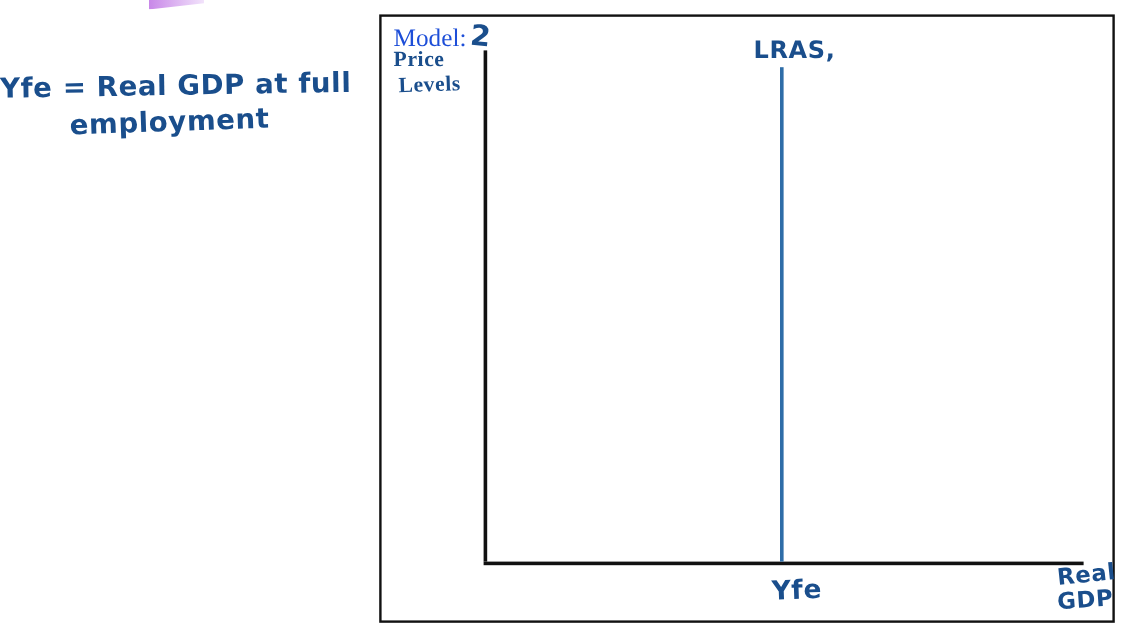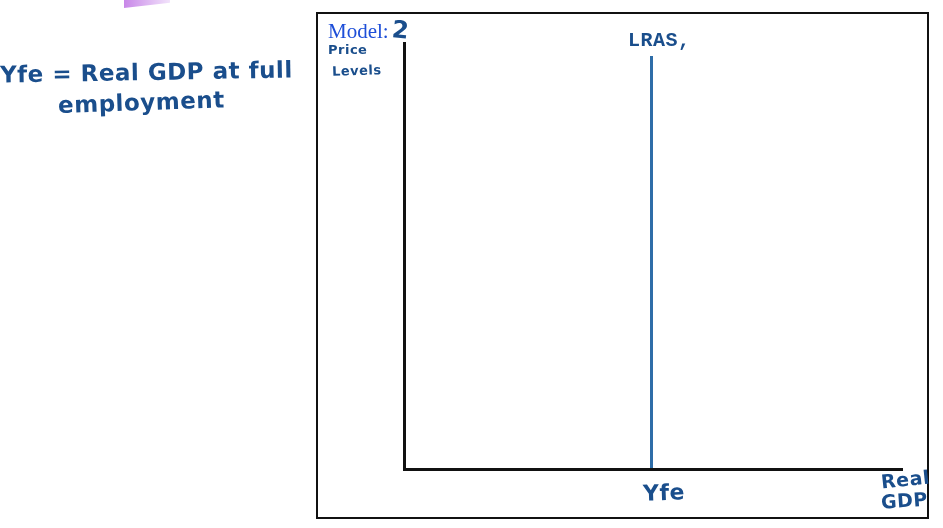--- a/index.html
+++ b/index.html
@@ -43,38 +43,38 @@
   }
   .model-row { position: absolute; left: 10px; top: 2px; }
   .model-label {
     font-family: Liberation Serif, serif;
     font-size: 21px; color: #1d4ed8;
   }
   .model-number {
     font-size: 24px; margin-left: 3px;
     display: inline-block; transform: rotate(6deg);
   }
-  .y-label { position: absolute; left: 10px; top: 25px; font-size: 13px; line-height: 21px; }
+  .y-label { position: absolute; left: 10px; top: 25px; font-size: 18px; line-height: 21px; font-family: Liberation Serif, serif; }
   .y-label .l2 { margin-left: 4px; transform: rotate(-2deg); }
   .y-axis {
     position: absolute; left: 85px; top: 28px;
     width: 3px; height: 426px;
     background: #111111;
   }
   .x-axis {
     position: absolute; left: 85px; top: 454px;
     width: 500px; height: 3px;
     background: #111111;
   }
   .lras-line {
     position: absolute; left: 332px; top: 42px;
     width: 3px; height: 412px;
     background: #2e6da8;
   }
-  .lras-label { position: absolute; left: 310px; top: 15px; font-size: 20px; font-family: Liberation Mono, monospace; }
+  .lras-label { position: absolute; left: 310px; top: 15px; font-size: 20px; }
   .yfe-tick { position: absolute; left: 325px; top: 466px; font-size: 22px; transform: rotate(-2deg); }
   .x-label { position: absolute; left: 563px; top: 455px; font-size: 19px; line-height: 21px; }
   .x-label .l1 { transform: rotate(-6deg); }
   .x-label .l2 { transform: rotate(-4deg); }
 </style>
 </head>
 <body>
 
 <div class="canvas">
 

